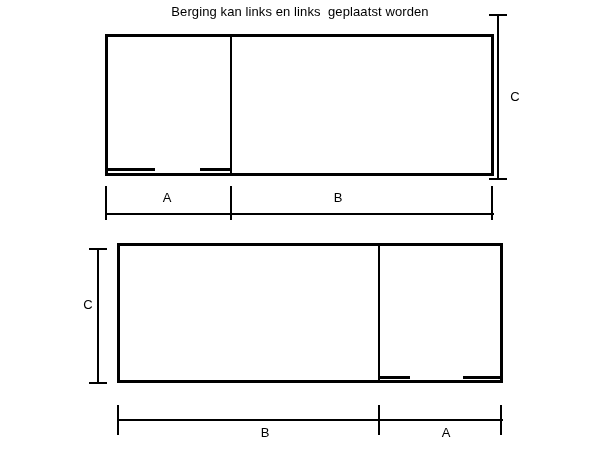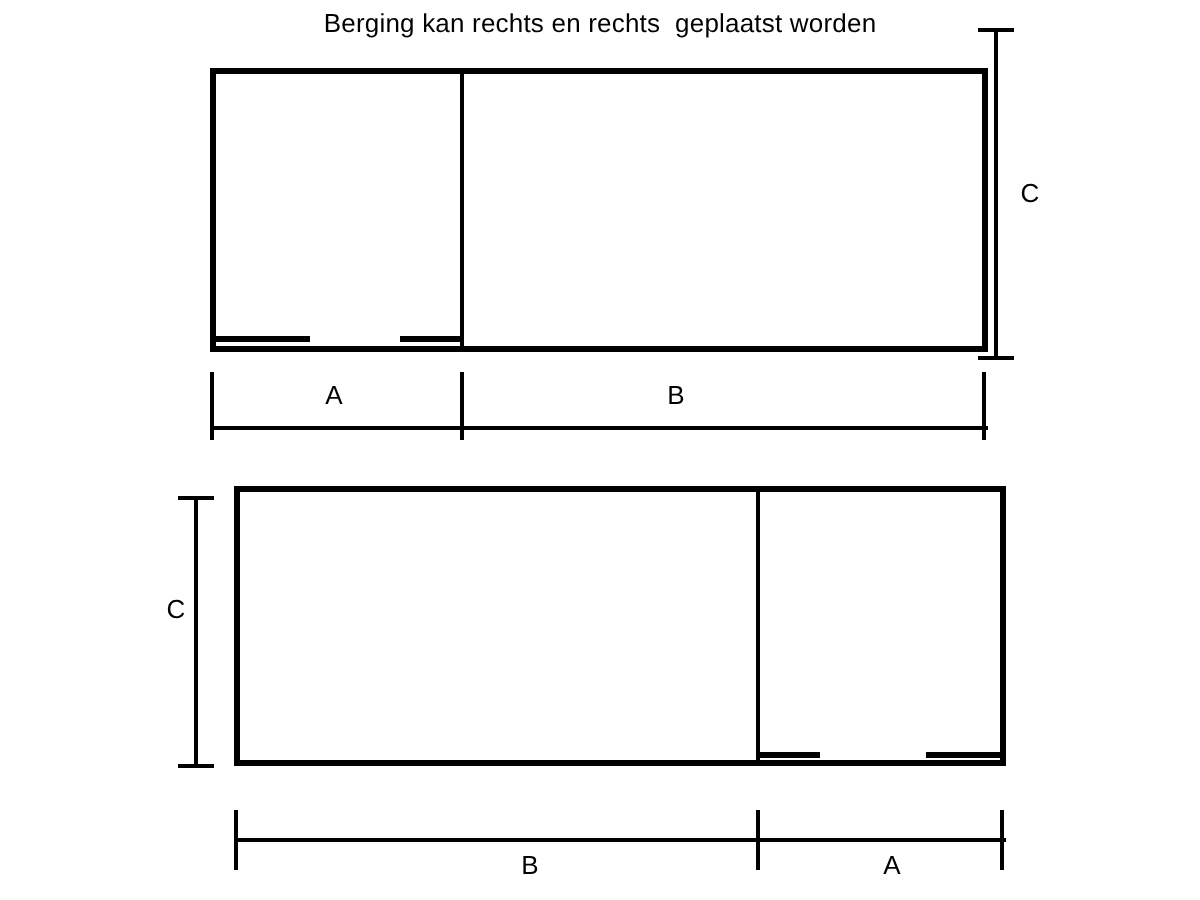--- a/index.html
+++ b/index.html
@@ -57,21 +57,21 @@
     color: #000000;
     text-align: center;
     white-space: pre;
   }
 </style>
 </head>
 <body>
 
 <div id="stage">
 
-  <div class="title">Berging kan rechts en rechts  geplaatst worden</div>
+  <div class="title">Berging kan links en links  geplaatst worden</div>
 
   <div class="hline" style="left:105px; top:34px; width:389px;"></div>
   <div class="hline" style="left:105px; top:173px; width:389px;"></div>
   <div class="vline" style="left:105px; top:34px; height:142px;"></div>
   <div class="vline" style="left:491px; top:34px; height:142px;"></div>
 
   <div class="thin-v" style="left:230px; top:34px; height:142px;"></div>
 
   <div class="hline" style="left:105px; top:168px; width:50px;"></div>
   <div class="hline" style="left:200px; top:168px; width:30px;"></div>

